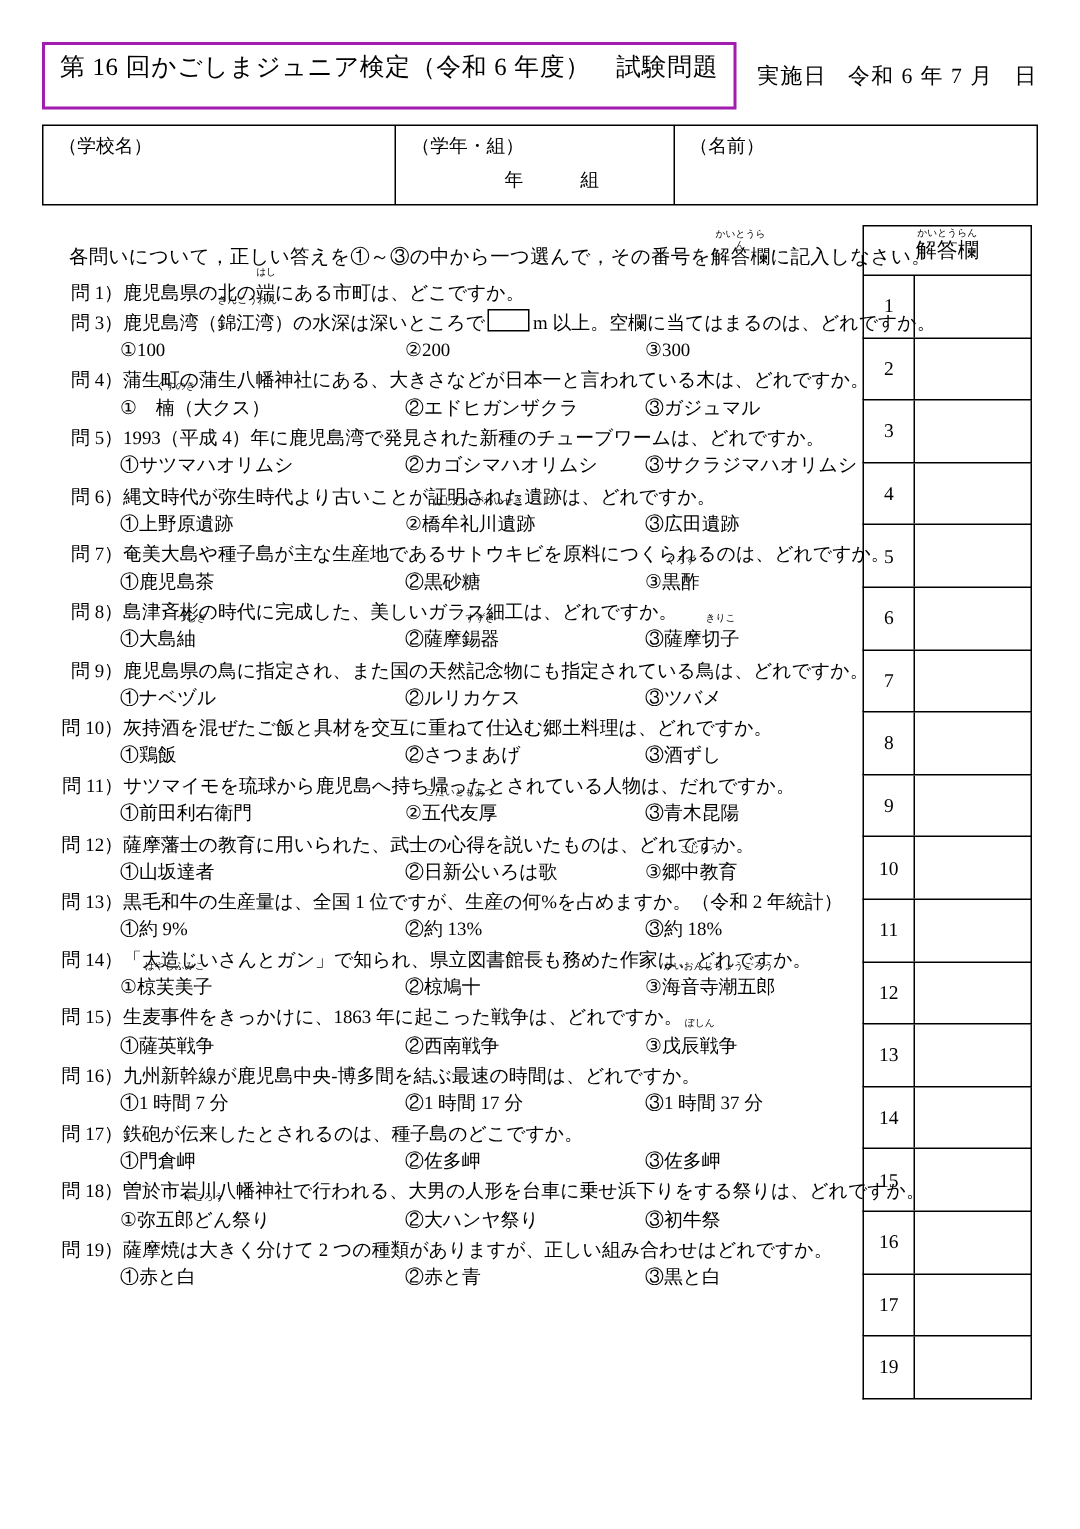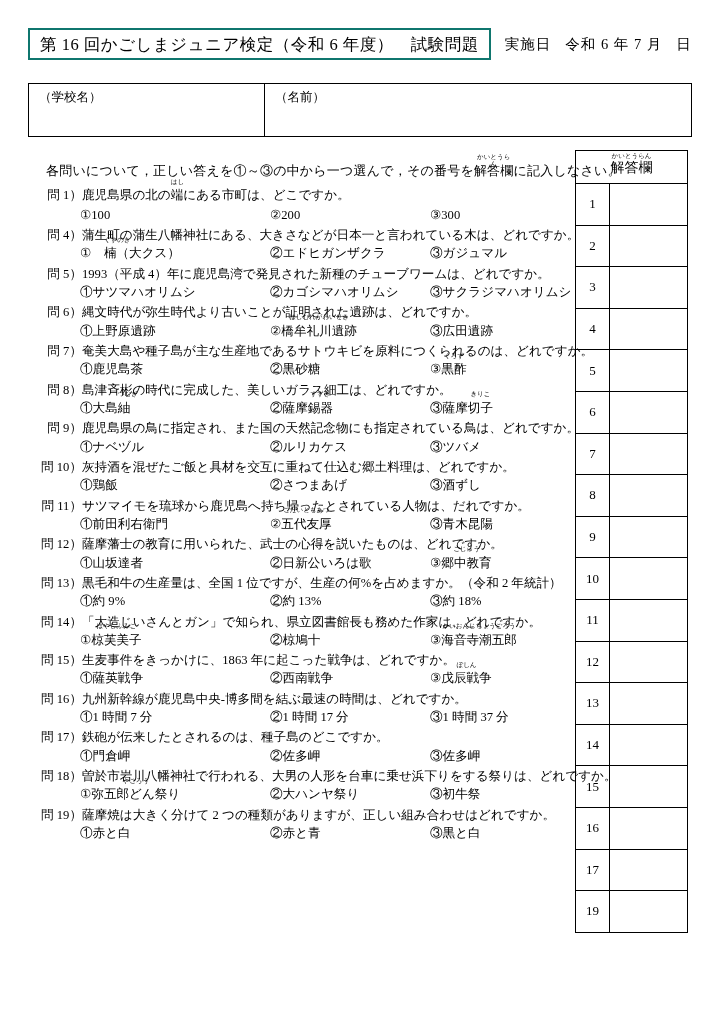--- a/index.html
+++ b/index.html
@@ -26,22 +26,22 @@
   
   .header-row {
     position: absolute;
     left: 28px;
     top: 28px;
     width: 664px;
     display: flex;
     align-items: center;
   }
   .title-box {
-    border: 2px solid #0f766e;
-    padding: 6px 10px 4px 10px;
+    border: 2px solid #a21caf;
+    padding: 6px 10px 17px 10px;
     font-size: 16.5px;
     letter-spacing: 0.5px;
     white-space: nowrap;
     line-height: 1.1;
   }
   .exam-date {
     margin-left: 14px;
     font-size: 14.5px;
     white-space: nowrap;
     letter-spacing: 1px;
@@ -221,34 +221,39 @@
     <div class="title-box">第 16 回かごしまジュニア検定（令和 6 年度）　試験問題</div>
     <div class="exam-date">
       <span>実施日</span><span class="dspace"></span><span>令和 6 年 7 月</span><span class="dspace"></span><span>日</span>
     </div>
   </div>
 
   <div class="info-table">
     <div class="info-cell c-school">
       <span class="info-label">（学校名）</span>
     </div>
+    <div class="info-cell c-grade">
+      <span class="info-label">（学年・組）</span>
+      <span class="grade-sub"><span>年</span><span class="gap"></span><span>組</span></span>
+    </div>
     <div class="info-cell c-name">
       <span class="info-label">（名前）</span>
     </div>
   </div>
 
   <div class="instruction">
     <span>各問いについて，正しい答えを①～③の中から一つ選んで，その番号を</span><span class="ruby-wrap"><span class="rt">かいとうらん</span><span>解答欄</span></span><span>に記入しなさい。</span>
   </div>
 
   <div class="questions" id="questions">
       <div class="q-block">
         <div class="q-head"><span class="q-num">問 1）</span><span>鹿児島県の北の</span><span class="rb"><span class="rt">はし</span><span>端</span></span><span>にある市町は、どこですか。</span></div>
       </div>
       <div class="q-block">
+        <div class="q-head"><span class="q-num">問 3）</span><span>鹿児島湾（</span><span class="rb"><span class="rt">きんこうわん</span><span>錦江湾</span></span><span>）の水深は深いところで</span><span class="inline-blank"></span><span>m 以上。空欄に当てはまるのは、どれですか。</span></div>
         <div class="q-choices"><span class="ch ch1"><span>①100</span></span><span class="ch ch2"><span>②200</span></span><span class="ch ch3"><span>③300</span></span></div>
       </div>
       <div class="q-block">
         <div class="q-head"><span class="q-num">問 4）</span><span>蒲生町の蒲生八幡神社にある、大きさなどが日本一と言われている木は、どれですか。</span></div>
         <div class="q-choices"><span class="ch ch1"><span>①　</span><span class="rb"><span class="rt">くすのき</span><span>楠</span></span><span>（大クス）</span></span><span class="ch ch2"><span>②エドヒガンザクラ</span></span><span class="ch ch3"><span>③ガジュマル</span></span></div>
       </div>
       <div class="q-block">
         <div class="q-head"><span class="q-num">問 5）</span><span>1993（平成 4）年に鹿児島湾で発見された新種のチューブワームは、どれですか。</span></div>
         <div class="q-choices"><span class="ch ch1"><span>①サツマハオリムシ</span></span><span class="ch ch2"><span>②カゴシマハオリムシ</span></span><span class="ch ch3"><span>③サクラジマハオリムシ</span></span></div>
       </div>

